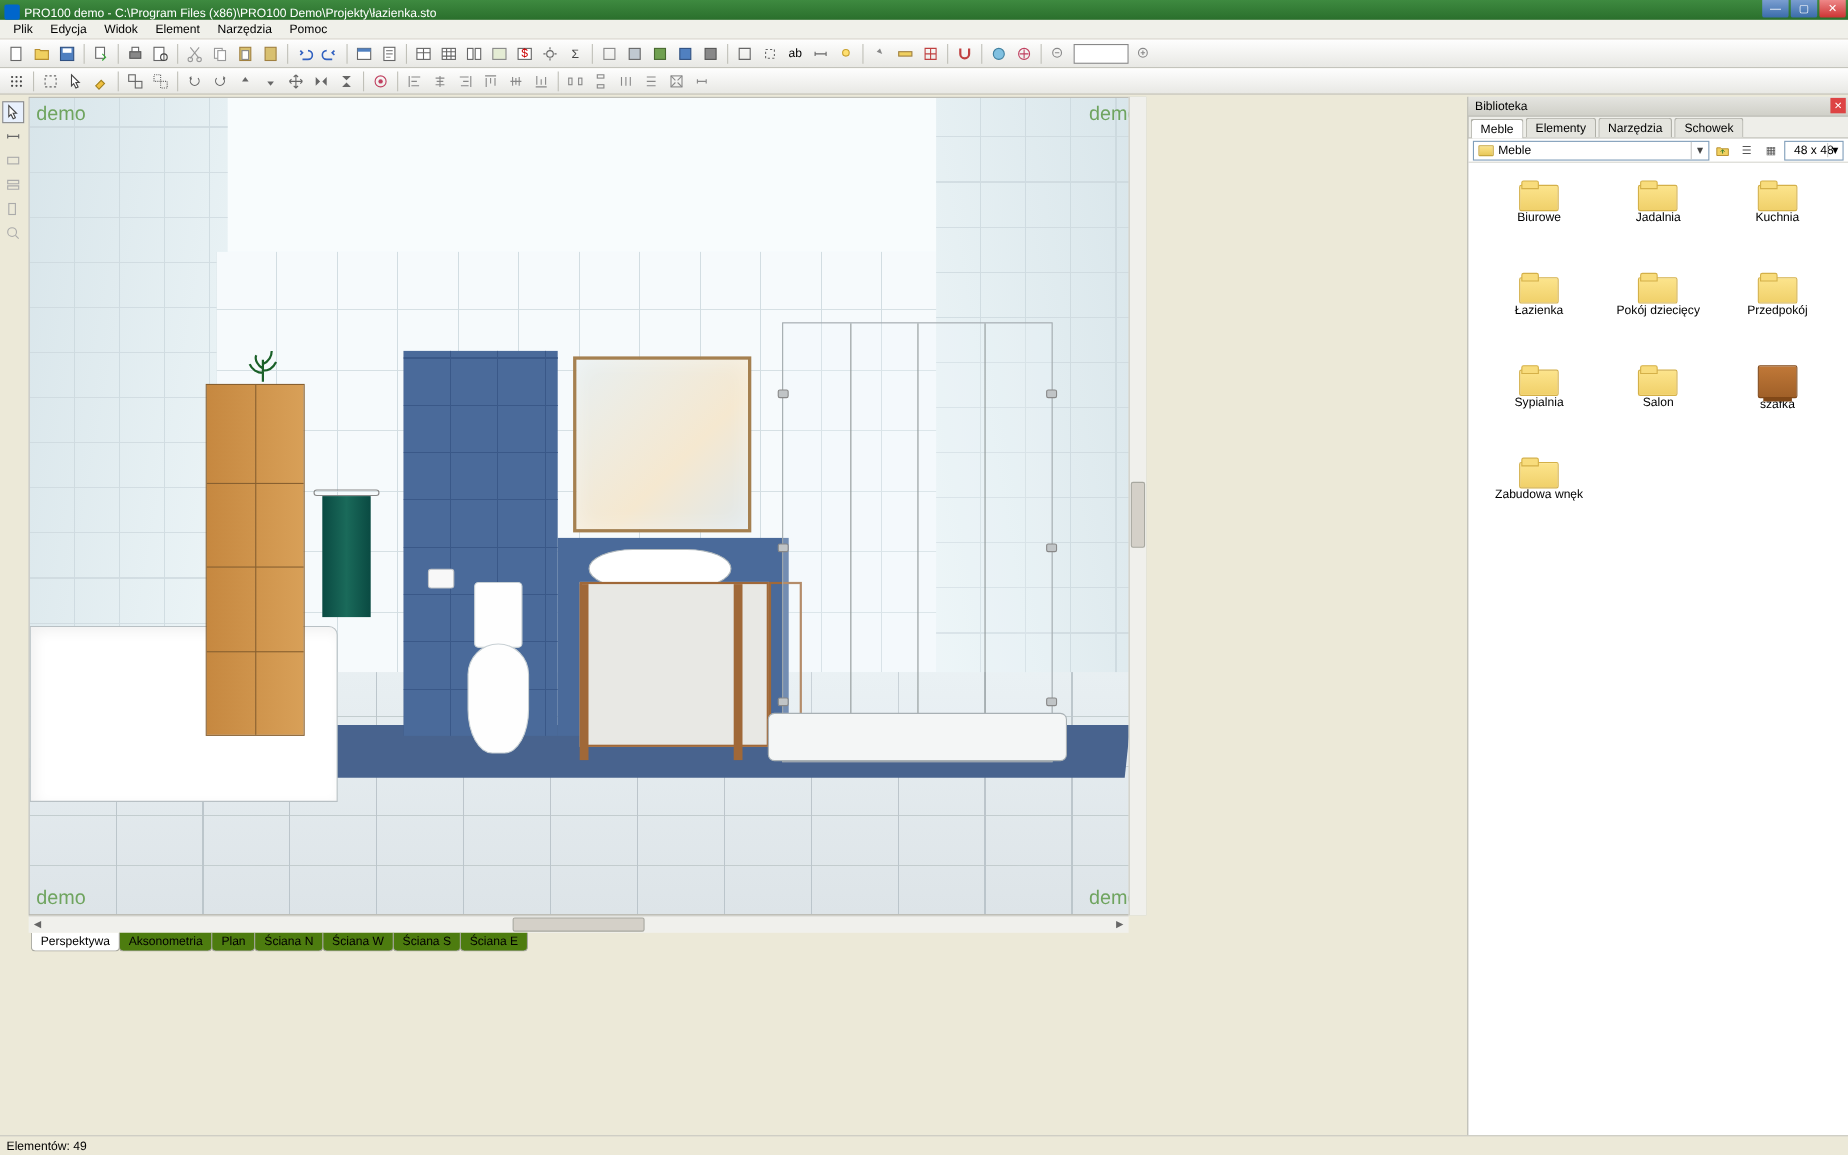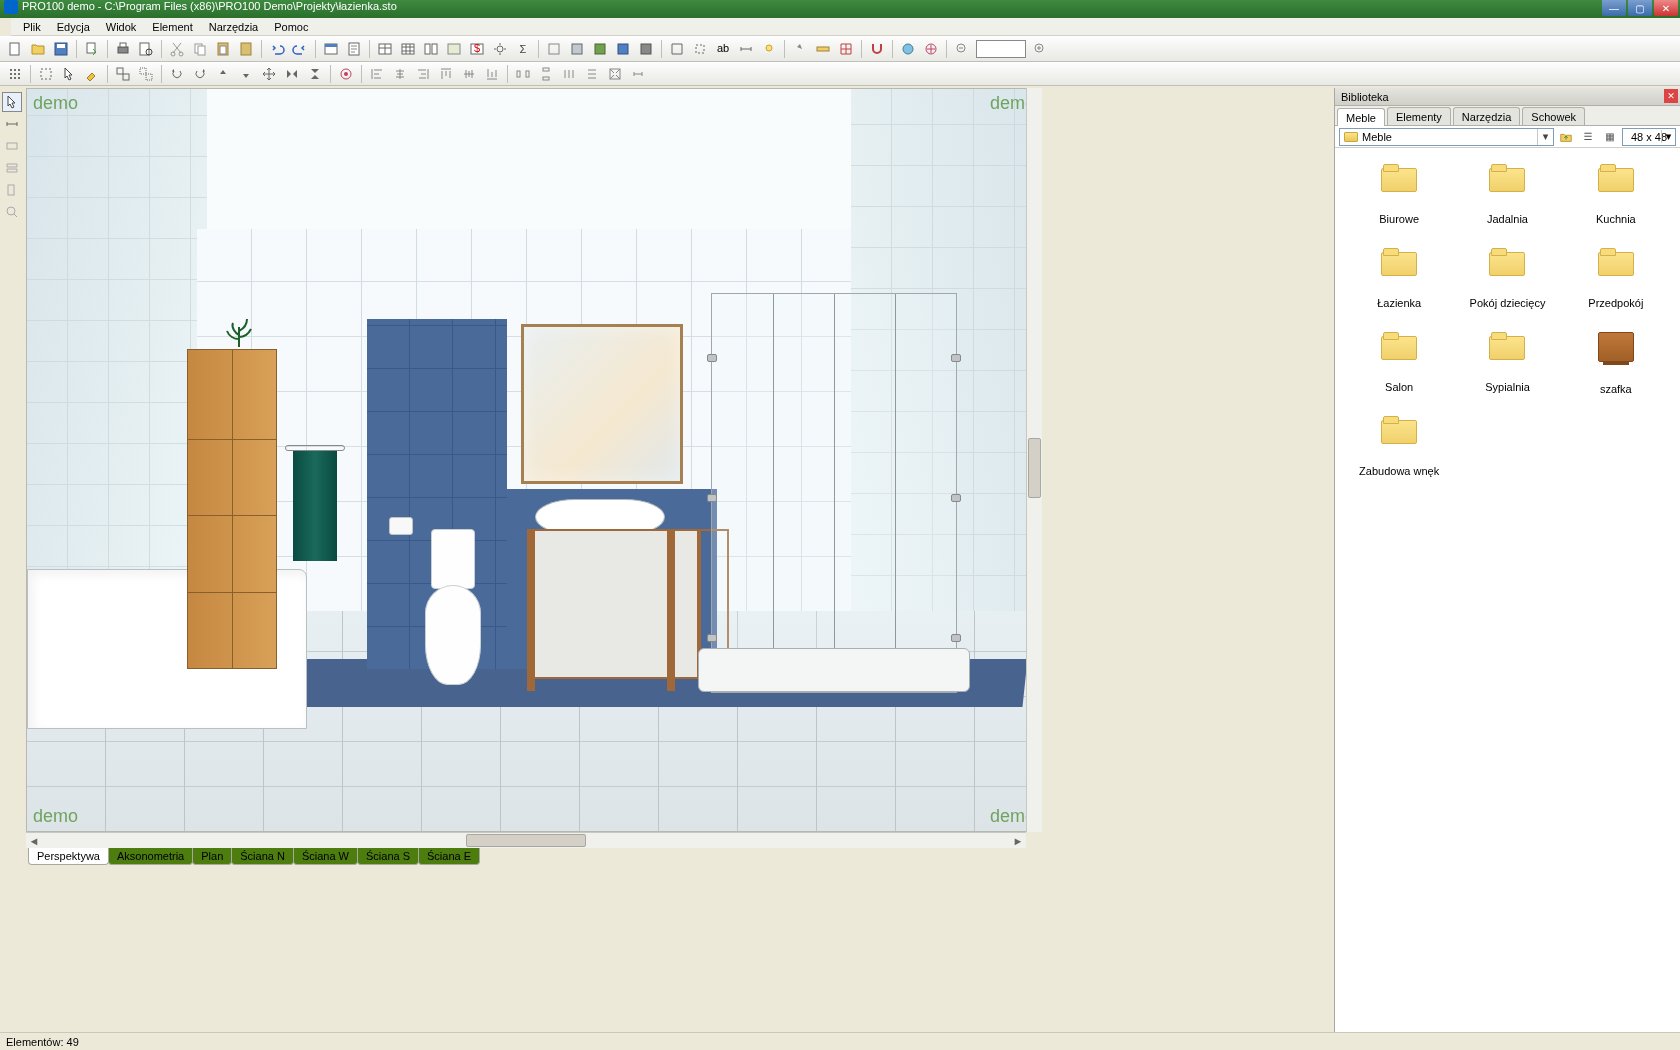--- a/index.html
+++ b/index.html
@@ -1,29 +1,29 @@
 <!DOCTYPE html>
 <html><head>
 <meta charset="utf-8">
 <style>
 * { margin: 0; padding: 0; box-sizing: border-box; font-family: Tahoma, sans-serif; font-size: 11px; }
 body { width: 1680px; height: 1050px; background: #ece9d8; overflow: hidden; }
 
 
-.titlebar { height: 18px; background: linear-gradient(180deg, #3e8a40 0%, #2a6f2c 100%); display: flex; align-items: flex-start; padding-left: 4px; color: white; position: relative; }
+.titlebar { height: 18px; background: linear-gradient(180deg, #3e8a40 0%, #2a6f2c 100%); display: flex; align-items: flex-end; padding-left: 4px; color: white; position: relative; }
 .titlebar .app-icon { width: 14px; height: 14px; background: #0066cc; border-radius: 2px; margin-right: 4px; display: inline-block; }
 .titlebar .title-text { font-size: 11px; }
 .titlebar .win-controls { position: absolute; right: 2px; top: 0; display: flex; gap: 2px; }
 .titlebar .win-btn { width: 24px; height: 16px; display: flex; align-items: center; justify-content: center; font-size: 10px; color: white; cursor: pointer; }
 .titlebar .win-minimize { background: linear-gradient(180deg, #7a9ed0, #3a6caa); border-radius: 0 0 2px 2px; }
 .titlebar .win-maximize { background: linear-gradient(180deg, #7a9ed0, #3a6caa); border-radius: 0 0 2px 2px; }
 .titlebar .win-close { background: linear-gradient(180deg, #e88, #c33); border-radius: 0 0 2px 2px; }
 
 
-.menubar { height: 18px; background: #f0f0ea; border-bottom: 1px solid #d4d0c8; display: flex; align-items: center; padding-left: 4px; margin-left: 11px; }
+.menubar { height: 18px; background: #f0f0ea; border-bottom: 1px solid #d4d0c8; display: flex; align-items: center; padding-left: 4px; }
 .menubar .menu-item { padding: 2px 8px; cursor: pointer; }
 
 
 .toolbar { height: 26px; background: linear-gradient(180deg, #fefefe, #e8e8e4); border-bottom: 1px solid #c0c0b8; display: flex; align-items: center; padding: 0 4px; gap: 1px; }
 .toolbar.tb2 { height: 24px; }
 .tb-btn { width: 22px; height: 22px; display: flex; align-items: center; justify-content: center; cursor: pointer; border: 1px solid transparent; }
 .tb-sep { width: 1px; height: 18px; background: #c0c0b8; margin: 0 3px; }
 .tb-btn svg { width: 16px; height: 16px; }
 .tb-search { width: 50px; height: 18px; border: 1px solid #888; background: white; margin: 0 2px; }
 
@@ -117,21 +117,21 @@
 .lib-tab.active { background: white; position: relative; top: 1px; }
 .lib-toolbar { height: 22px; background: white; border-bottom: 1px solid #d0d0c8; display: flex; align-items: center; padding: 0 4px; gap: 2px; }
 .lib-combo { flex: 1; height: 18px; border: 1px solid #7f9db9; background: white; display: flex; align-items: center; padding: 0 4px; position: relative; }
 .lib-combo .folder-ico { width: 14px; height: 10px; background: linear-gradient(180deg, #fce48c, #e8c85a); border: 1px solid #c8a840; border-radius: 1px; margin-right: 4px; }
 .lib-combo .dd { position: absolute; right: 0; top: 0; bottom: 0; width: 16px; display: flex; align-items: center; justify-content: center; border-left: 1px solid #c8c8c8; color: #444; }
 .lib-tb-btn { width: 20px; height: 20px; display: flex; align-items: center; justify-content: center; border: 1px solid transparent; cursor: pointer; font-size: 10px; color: #555; }
 .lib-size { width: 54px; height: 18px; border: 1px solid #7f9db9; background: white; display: flex; align-items: center; justify-content: center; font-size: 10px; position: relative; }
 .lib-size .dd { position: absolute; right: 0; width: 14px; text-align: center; border-left: 1px solid #ccc; }
 
 .lib-grid { flex: 1; background: white; padding: 10px; display: grid; grid-template-columns: repeat(3, 1fr); grid-auto-rows: 80px; gap: 4px 0; align-content: start; }
-.lib-item { display: flex; flex-direction: column; align-items: center; justify-content: flex-start; gap: 21px; cursor: pointer; padding-top: 6px; }
+.lib-item { display: flex; flex-direction: column; align-items: center; justify-content: flex-start; gap: 0; cursor: pointer; padding-top: 6px; }
 .lib-item .folder-icon { width: 36px; height: 28px; position: relative; }
 .lib-item .folder-icon::before { content: ''; position: absolute; left: 0; top: 4px; right: 0; bottom: 0; background: linear-gradient(180deg, #fce48c, #f0d06a); border: 1px solid #d4b048; border-radius: 2px; }
 .lib-item .folder-icon::after { content: ''; position: absolute; left: 2px; top: 0; width: 14px; height: 6px; background: #f8dc7c; border: 1px solid #d4b048; border-radius: 2px 2px 0 0; }
 .lib-item .furniture-icon { width: 36px; height: 30px; background: linear-gradient(180deg, #c07838, #a06028); border: 1px solid #804818; border-radius: 2px; position: relative; }
 .lib-item .furniture-icon::after { content: ''; position: absolute; left: 4px; right: 4px; bottom: -4px; height: 4px; background: #804818; }
 .lib-item-label { font-size: 11px; text-align: center; }
 
 
 .statusbar { position: absolute; left: 0; right: 0; bottom: 0; height: 18px; background: #ece9d8; border-top: 1px solid #c8c8c0; padding: 2px 6px; font-size: 11px; display: flex; align-items: center; }
 </style>
@@ -704,25 +704,25 @@
       <div class="lib-item">
         <div class="folder-icon"></div>
         <div class="lib-item-label">Pokój dziecięcy</div>
       </div>
       <div class="lib-item">
         <div class="folder-icon"></div>
         <div class="lib-item-label">Przedpokój</div>
       </div>
       <div class="lib-item">
         <div class="folder-icon"></div>
+        <div class="lib-item-label">Sypialnia</div>
+      </div>
+      <div class="lib-item">
+        <div class="folder-icon"></div>
         <div class="lib-item-label">Salon</div>
-      </div>
-      <div class="lib-item">
-        <div class="folder-icon"></div>
-        <div class="lib-item-label">Sypialnia</div>
       </div>
       <div class="lib-item">
         <div class="furniture-icon"></div>
         <div class="lib-item-label">szafka</div>
       </div>
       <div class="lib-item">
         <div class="folder-icon"></div>
         <div class="lib-item-label">Zabudowa wnęk</div>
       </div>
     </div>

